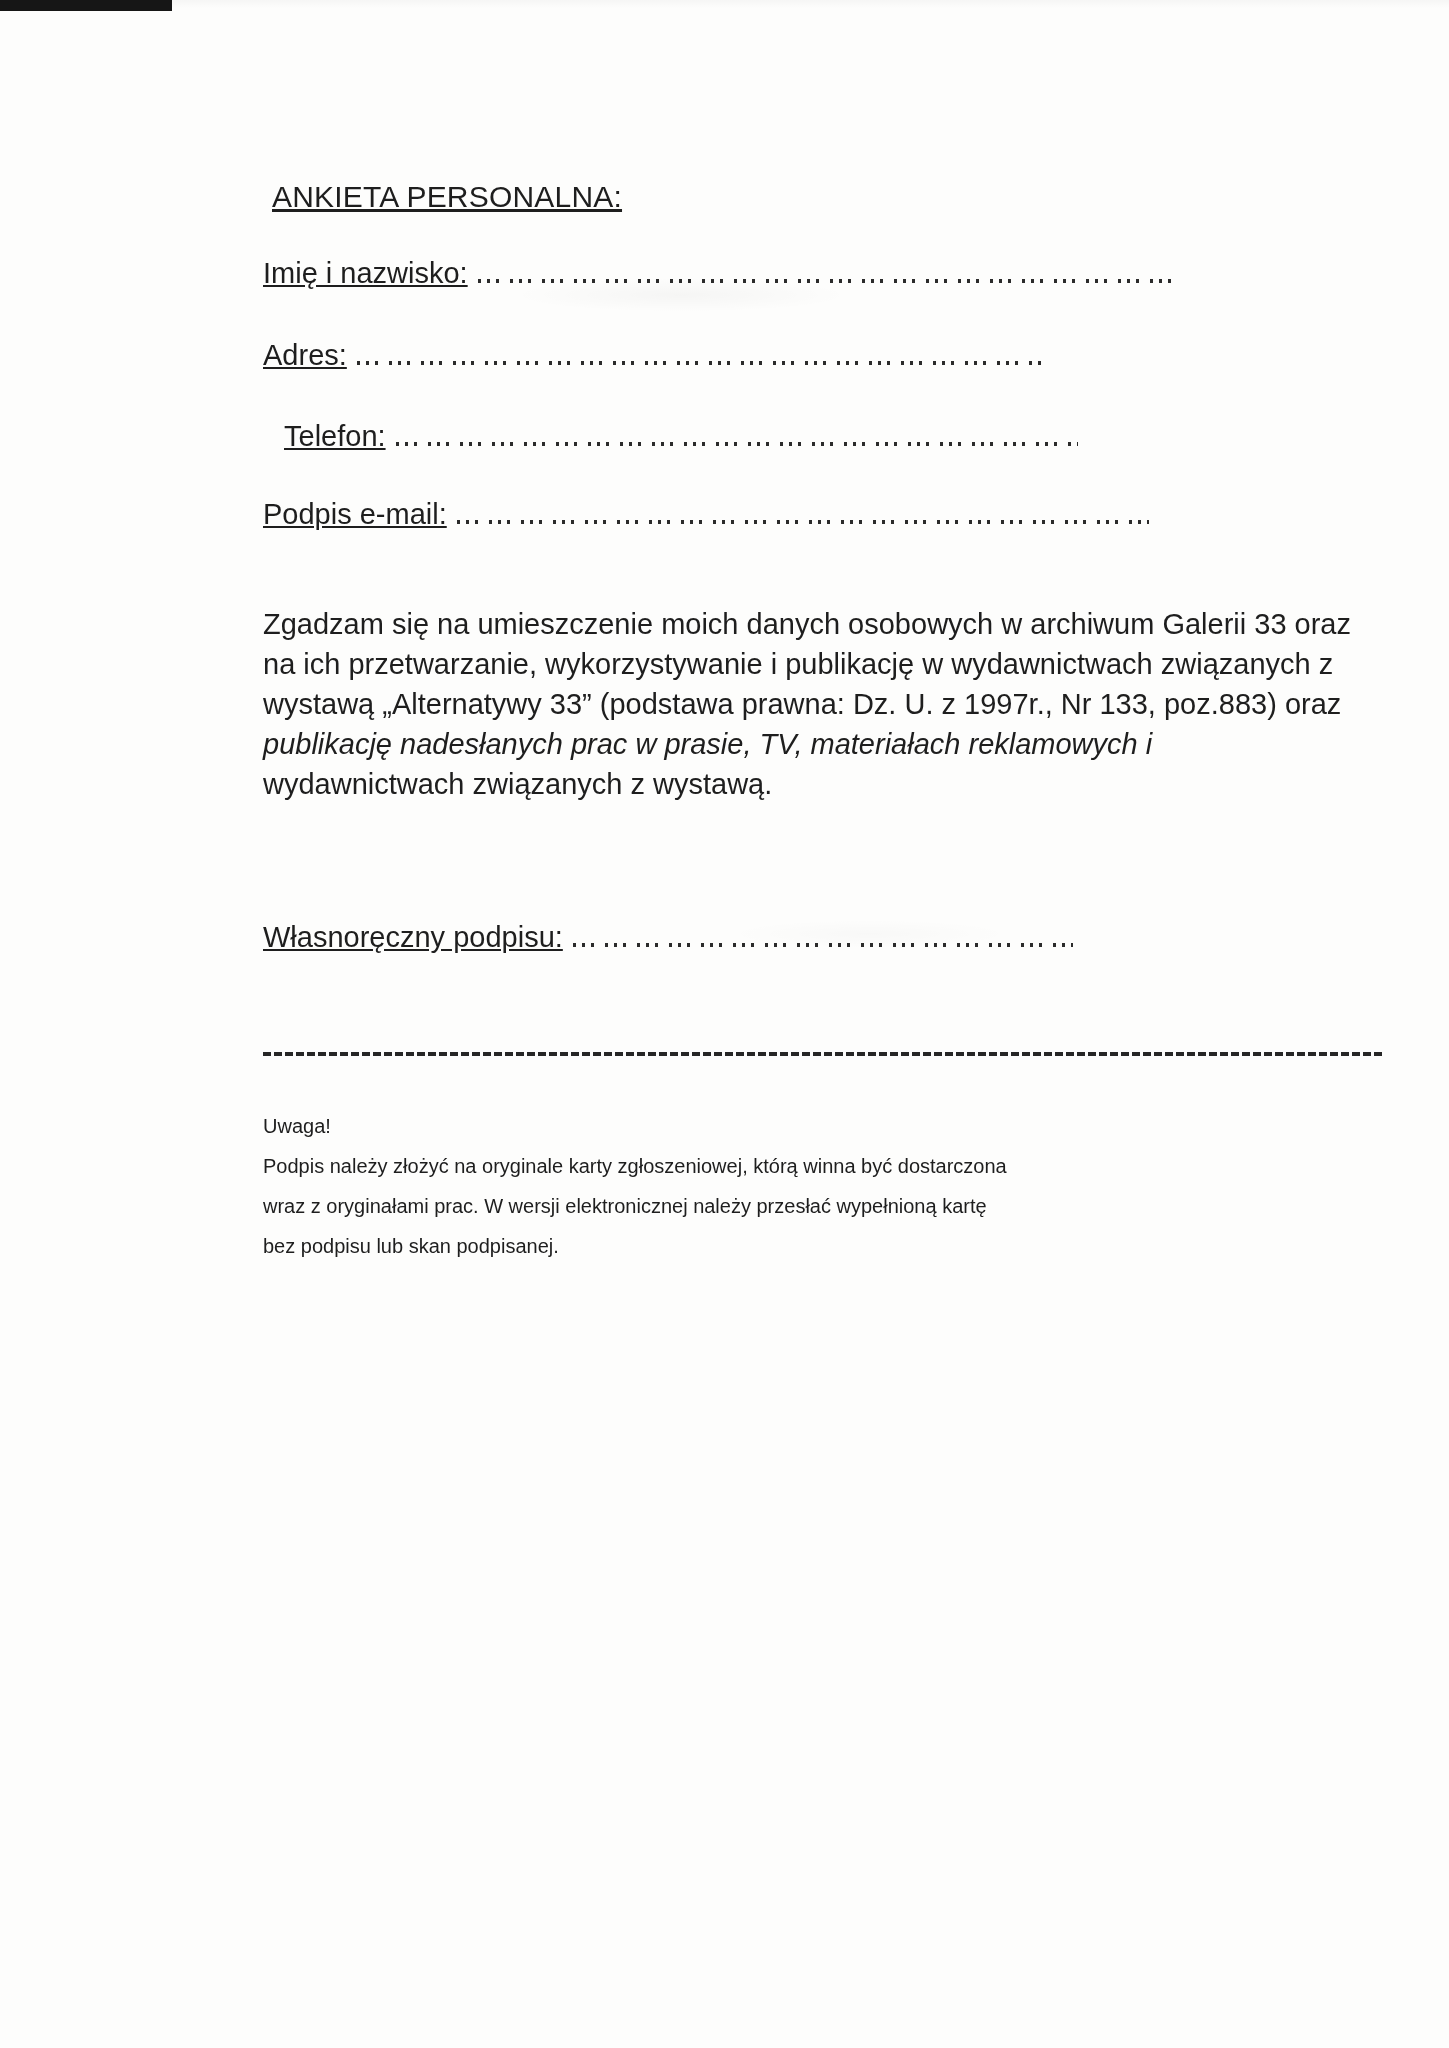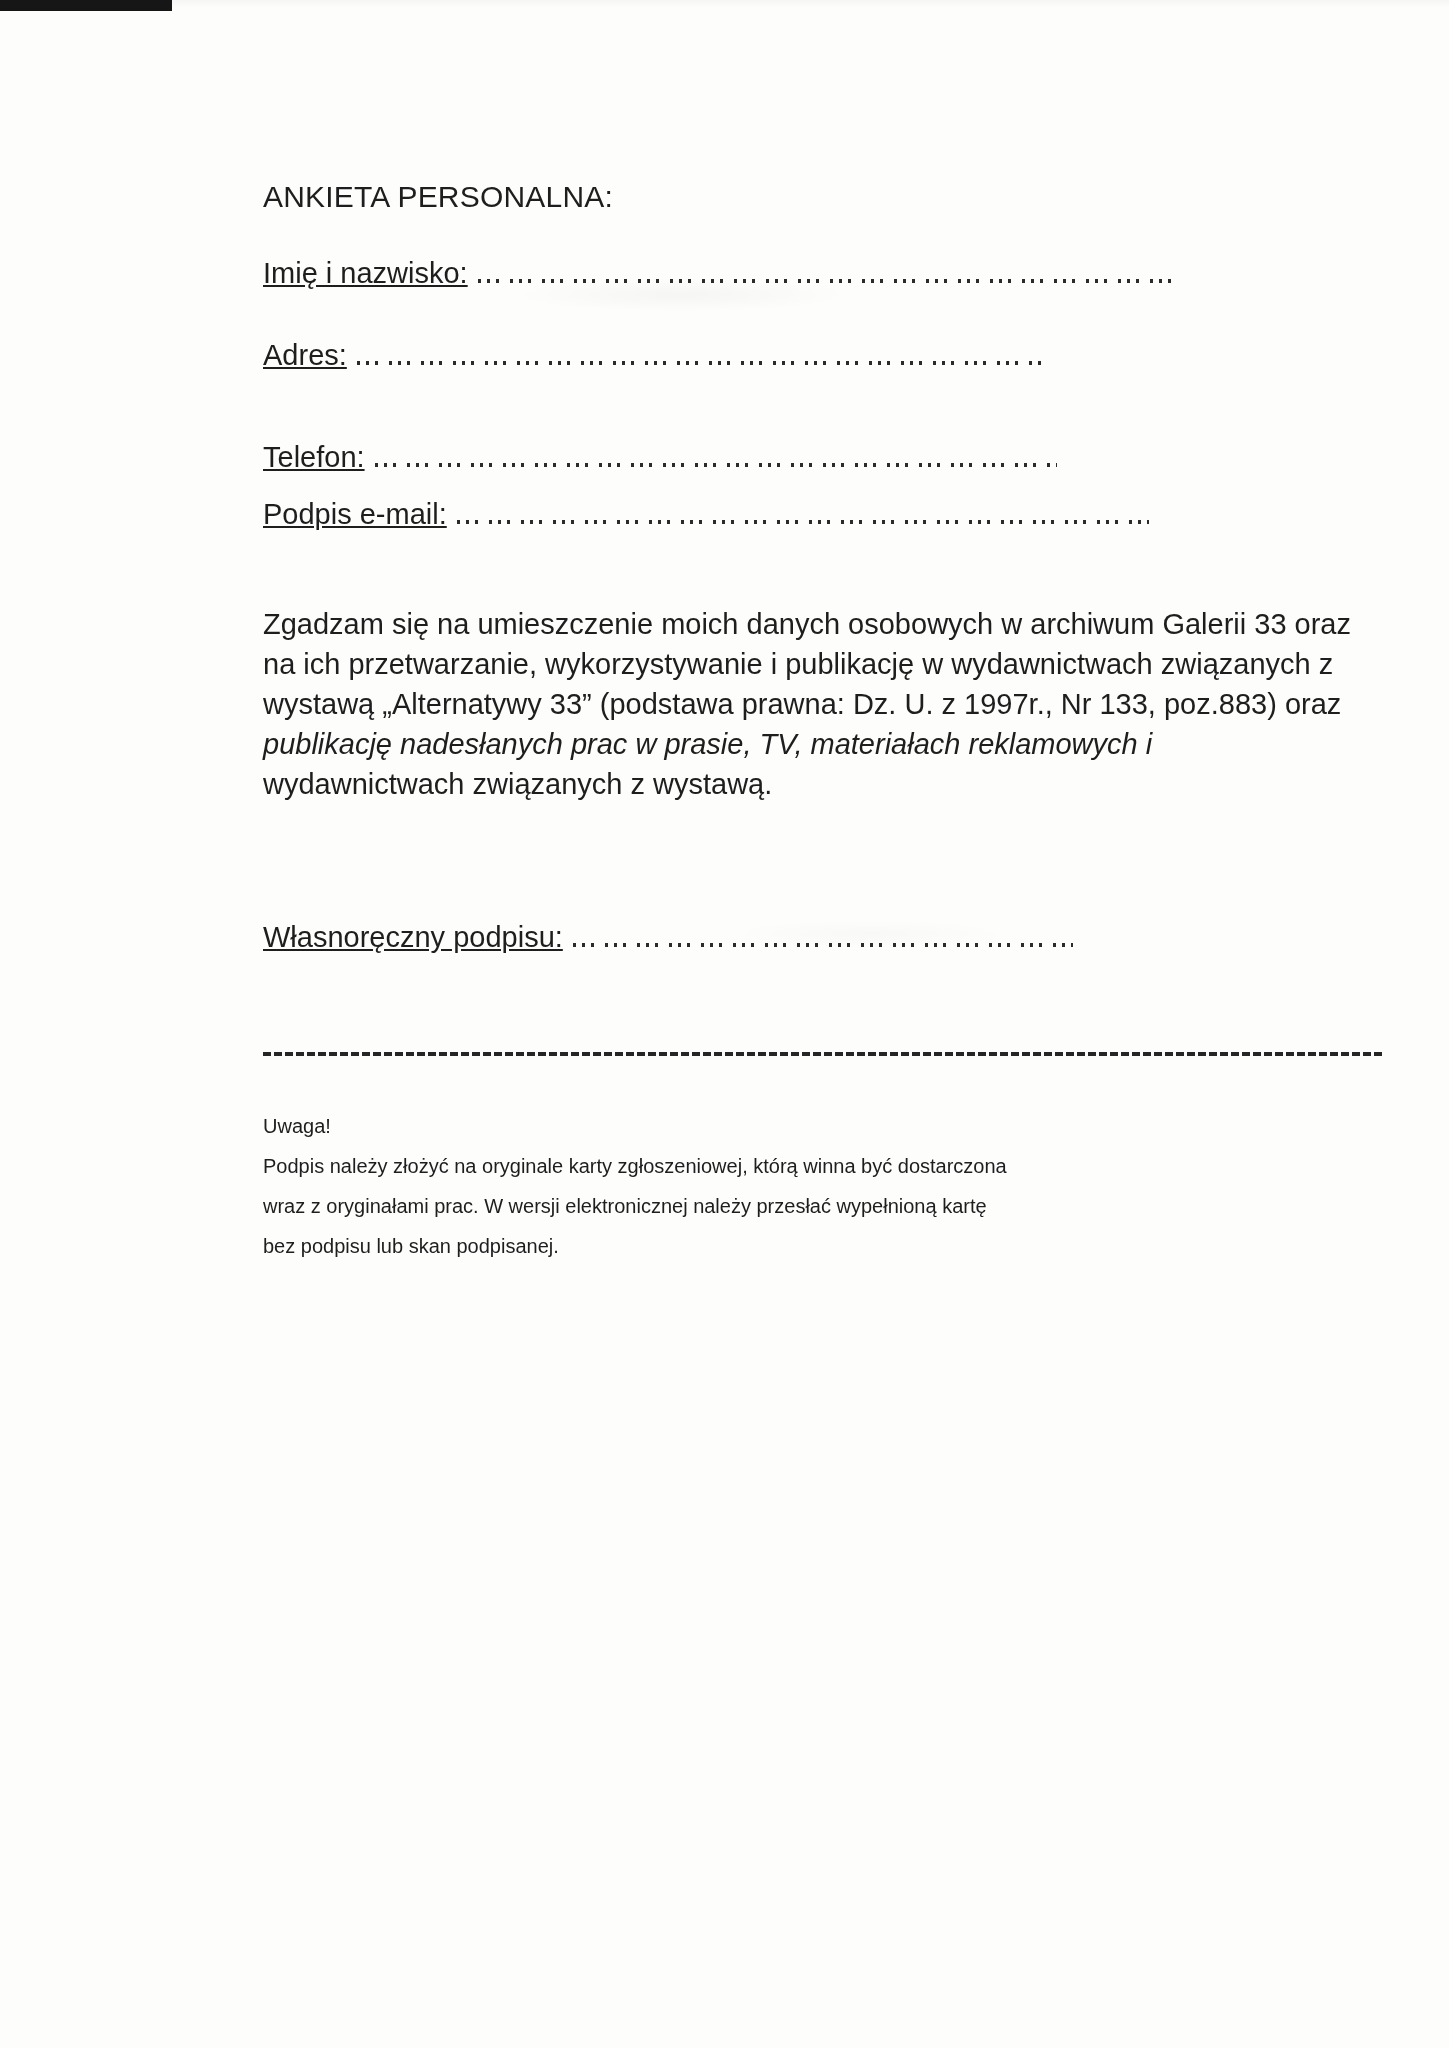--- a/index.html
+++ b/index.html
@@ -14,31 +14,32 @@
       radial-gradient(ellipse 220px 22px at 60% 45.6%, rgba(0,0,0,0.02), transparent 65%);
     font-family:"Liberation Sans", sans-serif;
     color:#1e1e1e;
     overflow:hidden;
   }
   .scan-bar{
     position:absolute;left:0;top:0;width:172px;height:11px;
     background:#161616;
   }
   .title{
-    position:absolute;left:263px;top:180px;
+    position:absolute;left:272px;top:180px;
     font-size:30px;line-height:34px;letter-spacing:0.2px;
     white-space:nowrap;
+    text-decoration:underline;
   }
   .field-row{
     position:absolute;left:263px;
     font-size:29px;line-height:34px;white-space:nowrap;text-decoration:underline;
   }
   .row-name{top:256px;}
   .row-address{top:338px;}
-  .row-phone{top:440px;}
+  .row-phone{top:419px;margin-left:21px;}
   .row-email{top:497px;}
   .row-signature{top:920px;}
   .leader{
     display:inline-block;height:4px;margin-left:10px;
     background-image:repeating-linear-gradient(90deg,
       #2b2b2b 0 3px, transparent 3px 9px,
       #2b2b2b 9px 12px, transparent 12px 18px,
       #2b2b2b 18px 21px, transparent 21px 32px);
   }
   .w-name{width:700px;}

